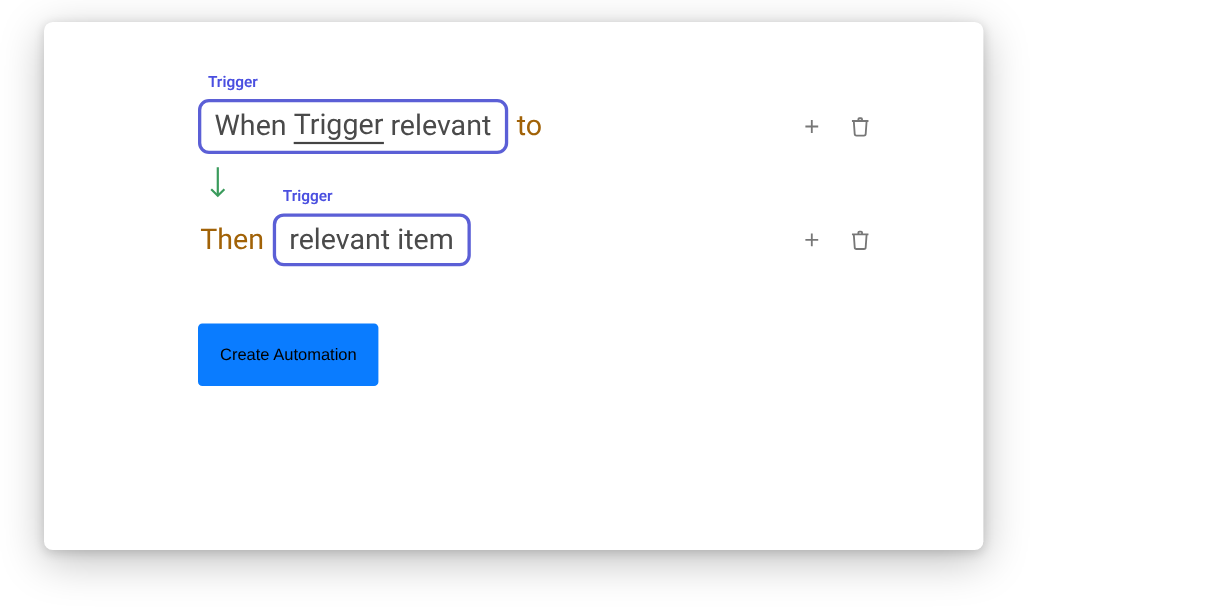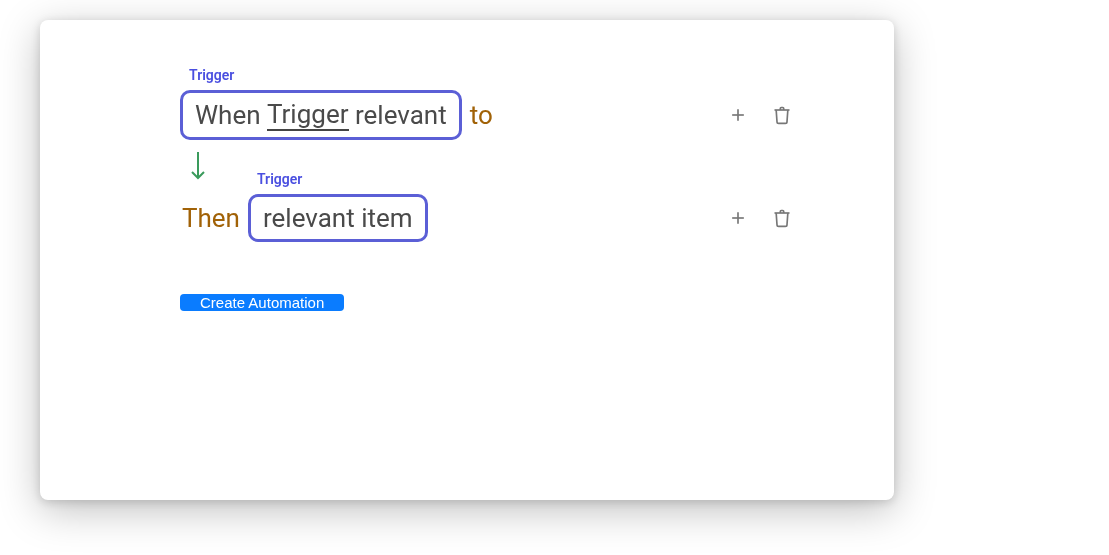--- a/index.html
+++ b/index.html
@@ -92,23 +92,23 @@
     .arrow-down svg {
       width: 24px;
       height: 32px;
     }
     .row2 {
       margin-top: 0;
     }
     .create-btn {
       margin-top: 42px;
       background: #0a7cff;
-      color: #ffffff;
+      color: #000000;
       border: none;
-      padding: 0 20px;
+      padding: 20px 20px;
       font-size: 15px;
       border-radius: 4px;
       cursor: pointer;
     }
   </style>
 </head>
 <body>
 
 <div class="card">
 

